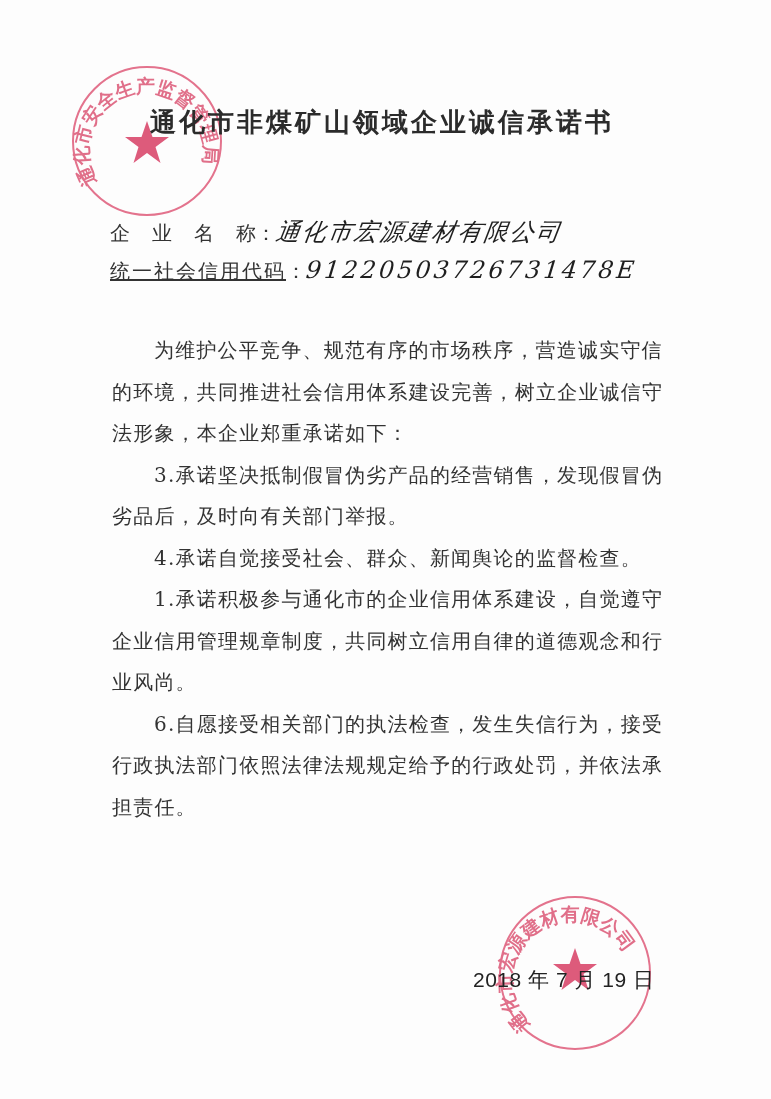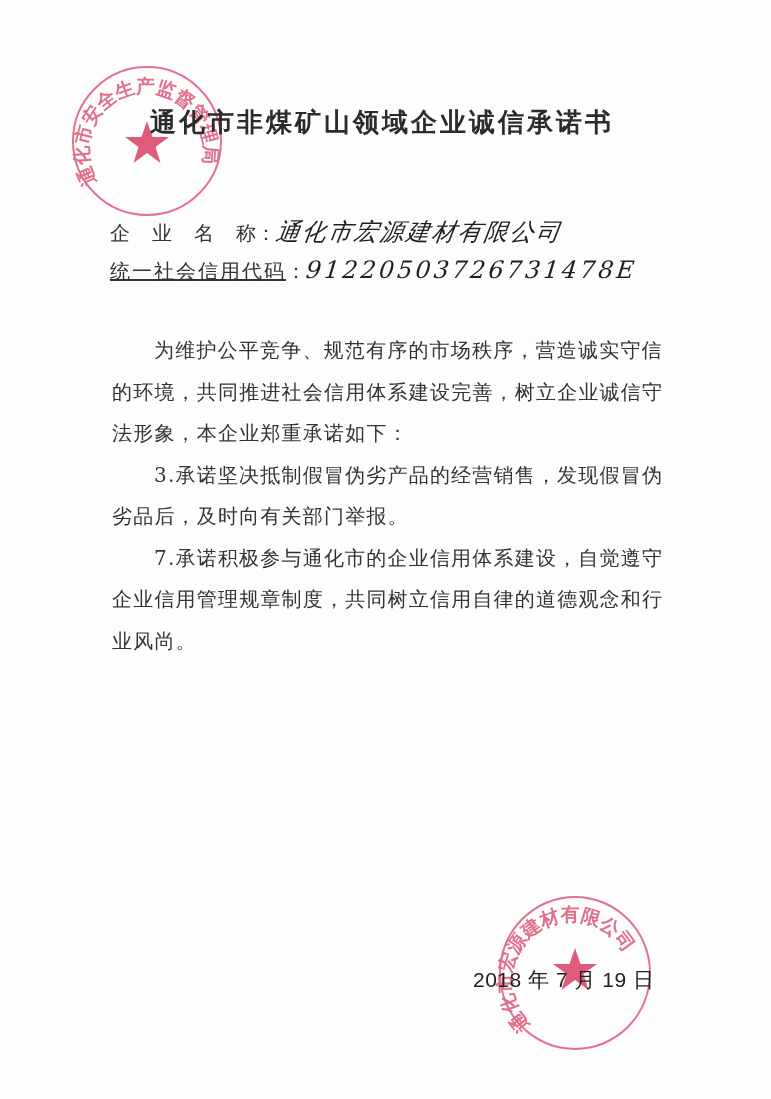--- a/index.html
+++ b/index.html
@@ -66,21 +66,23 @@
     <span class="field-label-name">企业名称</span><span style="margin-left:-22px;">：</span><span class="hand hand-name">通化市宏源建材有限公司</span>
   </div>
 
   <div class="field-row" style="top:256px;">
     <span class="field-label-code">统一社会信用代码</span><span>：</span><span class="hand hand-code">91220503726731478E</span>
   </div>
 
   <div class="body-text">
     <p class="para">为维护公平竞争、规范有序的市场秩序，营造诚实守信的环境，共同推进社会信用体系建设完善，树立企业诚信守法形象，本企业郑重承诺如下：</p>
     <p class="para">3.承诺坚决抵制假冒伪劣产品的经营销售，发现假冒伪劣品后，及时向有关部门举报。</p>
-    <p class="para">7.承诺积极参与通化市的企业信用体系建设，自觉遵守企业信用管理规章制度，共同树立信用自律的道德观念和行业风尚。</p>
+    <p class="para">4.承诺自觉接受社会、群众、新闻舆论的监督检查。</p>
+    <p class="para">1.承诺积极参与通化市的企业信用体系建设，自觉遵守企业信用管理规章制度，共同树立信用自律的道德观念和行业风尚。</p>
+    <p class="para">6.自愿接受相关部门的执法检查，发生失信行为，接受行政执法部门依照法律法规规定给予的行政处罚，并依法承担责任。</p>
   </div>
 
   <div class="stamp" style="left:499px; top:896px; width:148px; height:150px;">
     <svg viewBox="0 0 148 150">
       <defs>
         <path id="arc2" d="M 36 132 A 60 60 0 1 1 128 100"></path>
       </defs>
       <text class="stamp-text">
         <textPath href="#arc2" startOffset="3%">通化市宏源建材有限公司</textPath>
       </text>

